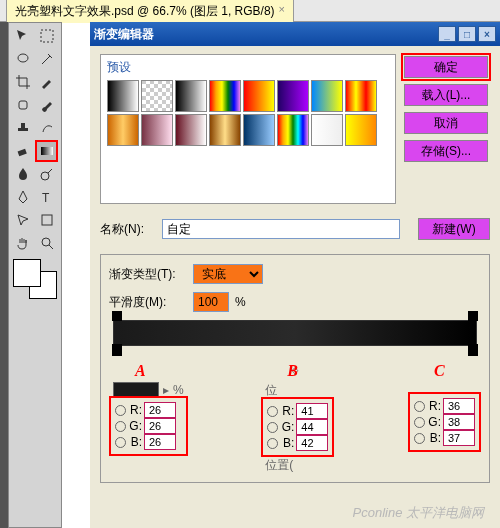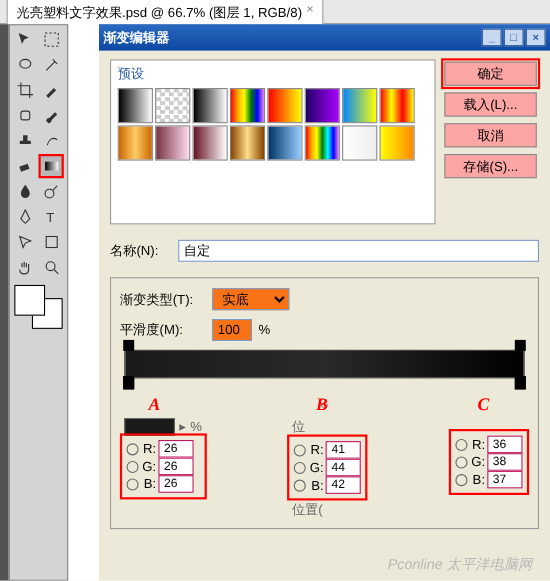--- a/index.html
+++ b/index.html
@@ -1,18 +1,18 @@
 <!DOCTYPE html>
 <html><head>
 <meta charset="utf-8">
 <style>
 *{box-sizing:border-box;margin:0;padding:0;font-family:"Microsoft YaHei",SimSun,sans-serif;font-size:12px;}
 body{background:#fff;width:500px;height:528px;overflow:hidden;position:relative;}
 .tab-bar{height:22px;background:#e8e8e8;border-bottom:1px solid #999;display:flex;align-items:center;padding:0 6px;}
-.tab{padding:3px 8px;background:#ffffff;border:1px solid #999;border-bottom:none;display:flex;align-items:flex-start;gap:4px;}
+.tab{padding:3px 8px;background:#fef9c3;border:1px solid #999;border-bottom:none;display:flex;align-items:flex-start;gap:4px;}
 .tab .close{color:#888;cursor:pointer;font-size:11px;}
 .workarea{position:absolute;left:0;top:22px;width:62px;bottom:0;display:flex;}
 .toolbox-outer{background:#535353;width:8px;}
 .toolbox{width:54px;background:#d4d4d4;border:1px solid #888;padding:2px;display:flex;flex-wrap:wrap;gap:1px;align-content:flex-start;}
 .tool{width:23px;height:22px;border:1px solid transparent;display:flex;align-items:center;justify-content:center;color:#333;position:relative;}
 .tool.sel{background:#b8b8b8;border:1px solid #666;}
 .tool svg{width:16px;height:16px;}
 .tool-hl{border:2px solid red !important;}
 .swatches{width:46px;height:40px;position:relative;margin:4px 2px;}
 .sw-fg{position:absolute;width:28px;height:28px;background:#fff;border:1px solid #000;top:0;left:0;}
@@ -20,21 +20,21 @@
 .dialog{position:absolute;left:62px;top:22px;right:0;bottom:0;background:#ece9d8;margin-left:28px;}
 .dlg-title{height:24px;background:linear-gradient(#2a6ac1,#0d47a1);color:#fff;display:flex;align-items:center;padding:0 4px;font-weight:bold;}
 .dlg-title-txt{flex:1;}
 .winbtn{width:18px;height:16px;background:#c8d8f0;border:1px solid #2a5a9a;margin-left:2px;display:flex;align-items:center;justify-content:center;color:#2a5a9a;font-size:10px;font-weight:bold;}
 .dlg-body{padding:8px 10px;position:relative;height:calc(100% - 24px);}
 .presets{border:1px solid #999;background:#fff;position:relative;width:296px;height:150px;padding:4px 6px;}
 .presets-lbl{color:#2a5aa8;font-size:12px;}
 .preset-grid{display:flex;flex-wrap:wrap;gap:2px;margin-top:4px;width:280px;}
 .preset{width:32px;height:32px;border:1px solid #888;}
 .side-btns{position:absolute;right:12px;top:10px;width:84px;display:flex;flex-direction:column;gap:6px;}
-.btn{height:22px;border:1px solid #888;background:#fca5a5;display:flex;align-items:center;justify-content:center;}
+.btn{height:22px;border:1px solid #888;background:#d946ef;display:flex;align-items:center;justify-content:center;}
 .btn-hl{outline:2px solid red;outline-offset:1px;}
 .name-row{display:flex;align-items:center;gap:18px;margin-top:14px;}
 .name-row input{flex:1;height:20px;border:1px solid #7a9ac9;padding:0 4px;background:#fff;}
 .sub-panel{border:1px solid #999;border-top:none;margin-top:14px;padding:10px 8px 8px;position:relative;}
 .sub-panel::before{content:"";position:absolute;top:0;left:0;right:0;border-top:1px solid #999;}
 .row{display:flex;align-items:center;gap:6px;margin-bottom:8px;}
 .row label{min-width:78px;}
 select,.numbox{height:20px;border:1px solid #7a9ac9;background:#f97316;padding:0 4px;}
 .numbox{width:36px;}
 .grad-bar{height:26px;border:1px solid #333;margin:8px 4px 2px;background:linear-gradient(90deg,#1a1a1a,#2a2a2a 50%,#000);position:relative;}
@@ -213,20 +213,21 @@
     <div class="side-btns">
       <div class="btn btn-hl">确定</div>
       <div class="btn">载入(L)...</div>
       <div class="btn">取消</div>
       <div class="btn">存储(S)...</div>
     </div>
 
     <div class="name-row">
       <label>名称(N):</label>
       <input type="text" value="自定" style="">
+      <div class="btn" style="width:72px">新建(W)</div>
     </div>
 
     <div class="sub-panel">
       <div class="row">
         <label>渐变类型(T):</label>
         <select style="width:70px"><option>实底</option></select>
       </div>
       <div class="row">
         <label>平滑度(M):</label>
         <input class="numbox" value="100" style="">

